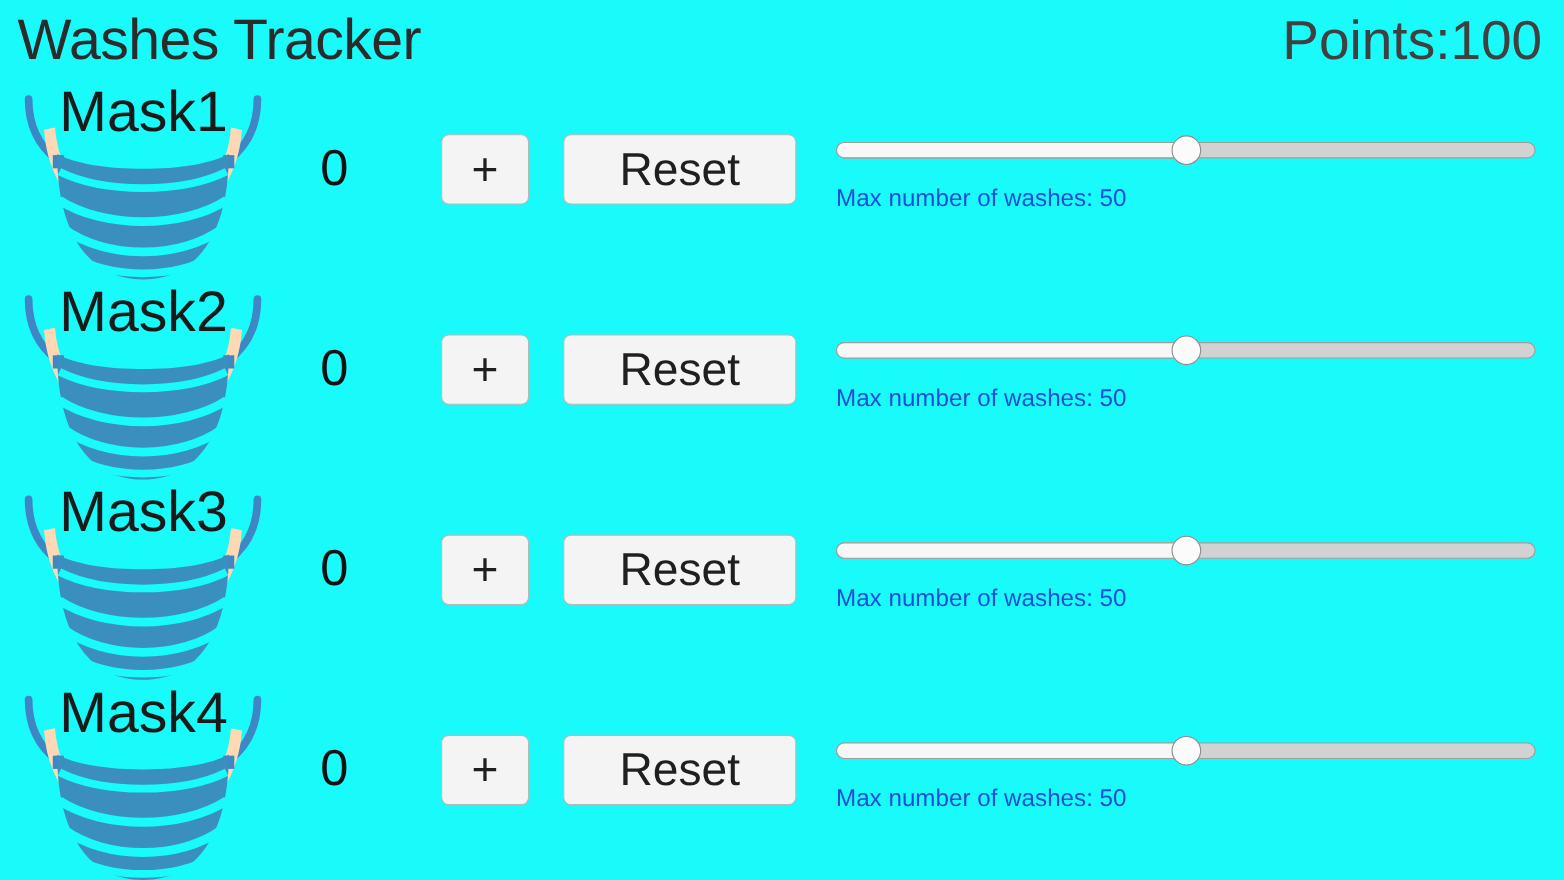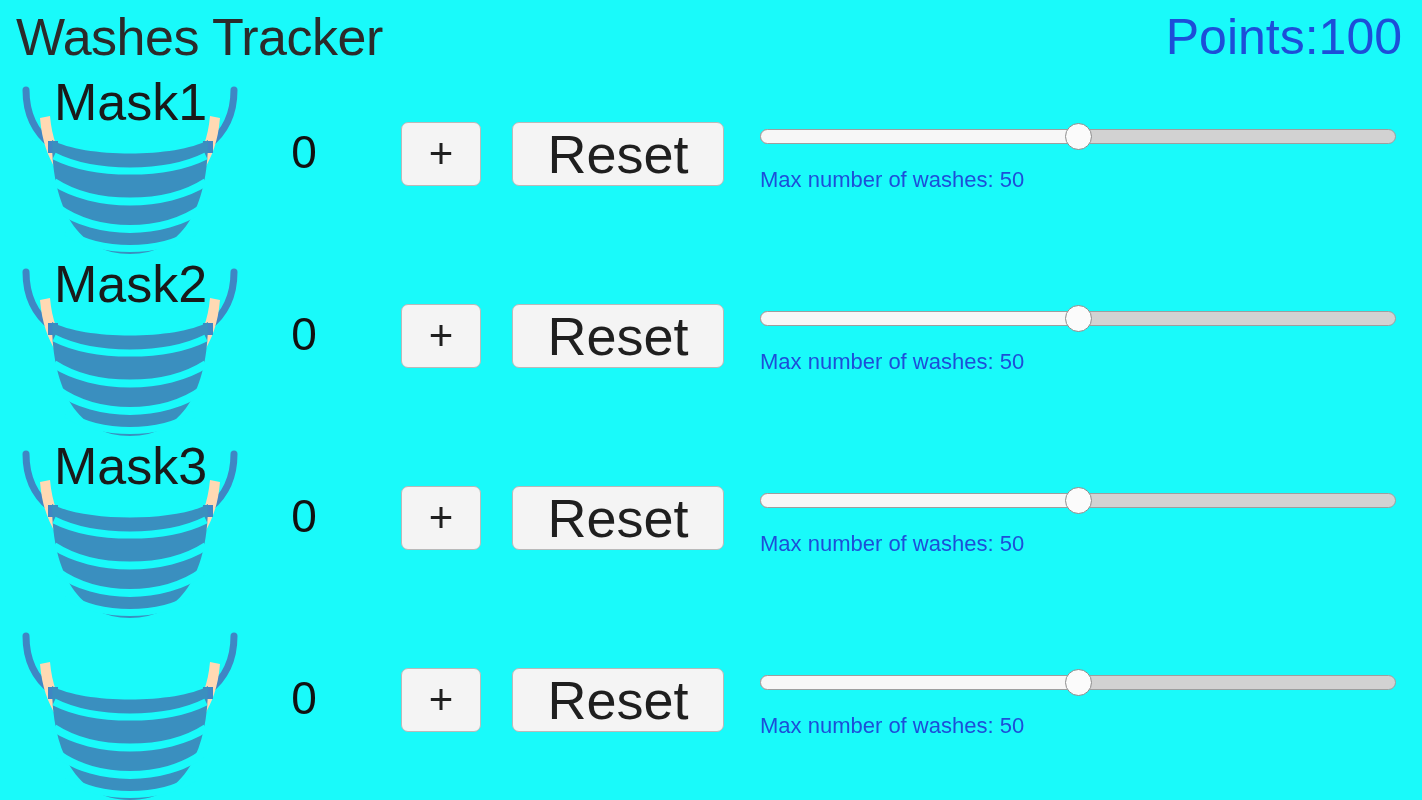--- a/index.html
+++ b/index.html
@@ -33,21 +33,21 @@
     color: #2b2b2b;
     white-space: nowrap;
     letter-spacing: -0.5px;
   }
   #points-wrap {
     position: absolute;
     right: 20px;
     top: 6px;
     font-size: 50px;
     line-height: 62px;
-    color: #1d4ed8;
+    color: #404040;
     white-space: nowrap;
   }
 
   
   .mask-row {
     position: absolute;
     left: 0;
     width: 1422px;
     height: 180px;
   }
@@ -116,21 +116,21 @@
     height: 64px;
     font-size: 42px;
     line-height: 60px;
     text-align: center;
   }
   .btn-reset {
     left: 512px;
     top: 44px;
     width: 212px;
     height: 64px;
-    font-size: 54px;
+    font-size: 42px;
     line-height: 60px;
     text-align: center;
   }
 
   
   .slider-wrap {
     position: absolute;
     left: 760px;
     top: 40px;
     width: 636px;
@@ -286,20 +286,21 @@
       <path d="M32 40 C34 64, 40 78, 48 92 L58 88 C50 74, 44 60, 42 38 Z" fill="#FFD9B3"></path>
       <path d="M212 40 C210 64, 204 78, 196 92 L186 88 C194 74, 200 60, 202 38 Z" fill="#FFD9B3"></path>
       <rect x="40" y="63" width="10" height="12" fill="#3f86c4"></rect>
       <rect x="195" y="63" width="10" height="12" fill="#3f86c4"></rect>
       <path d="M44 62 C44 130, 70 176, 122 176 C174 176, 200 130, 200 62 C168 80, 76 80, 44 62 Z" fill="#3A8FBF"></path>
       <path d="M46 78 C86 98, 158 98, 198 78" fill="none" stroke="#19FAFA" stroke-width="7"></path>
       <path d="M46 104 C86 130, 158 130, 198 104" fill="none" stroke="#19FAFA" stroke-width="8"></path>
       <path d="M50 130 C88 158, 156 158, 194 130" fill="none" stroke="#19FAFA" stroke-width="8"></path>
       <path d="M58 154 C90 176, 154 176, 186 154" fill="none" stroke="#19FAFA" stroke-width="7"></path>
     </svg>
+    <div class="mask-label">Mask4</div>
   </div>
 
   <div class="count-value">0</div>
 
   <button class="btn btn-plus">+</button>
   <button class="btn btn-reset">Reset</button>
 
   <div class="slider-wrap">
     <div class="slider-track"></div>
     <div class="slider-fill" style="width: 50%;"></div>

